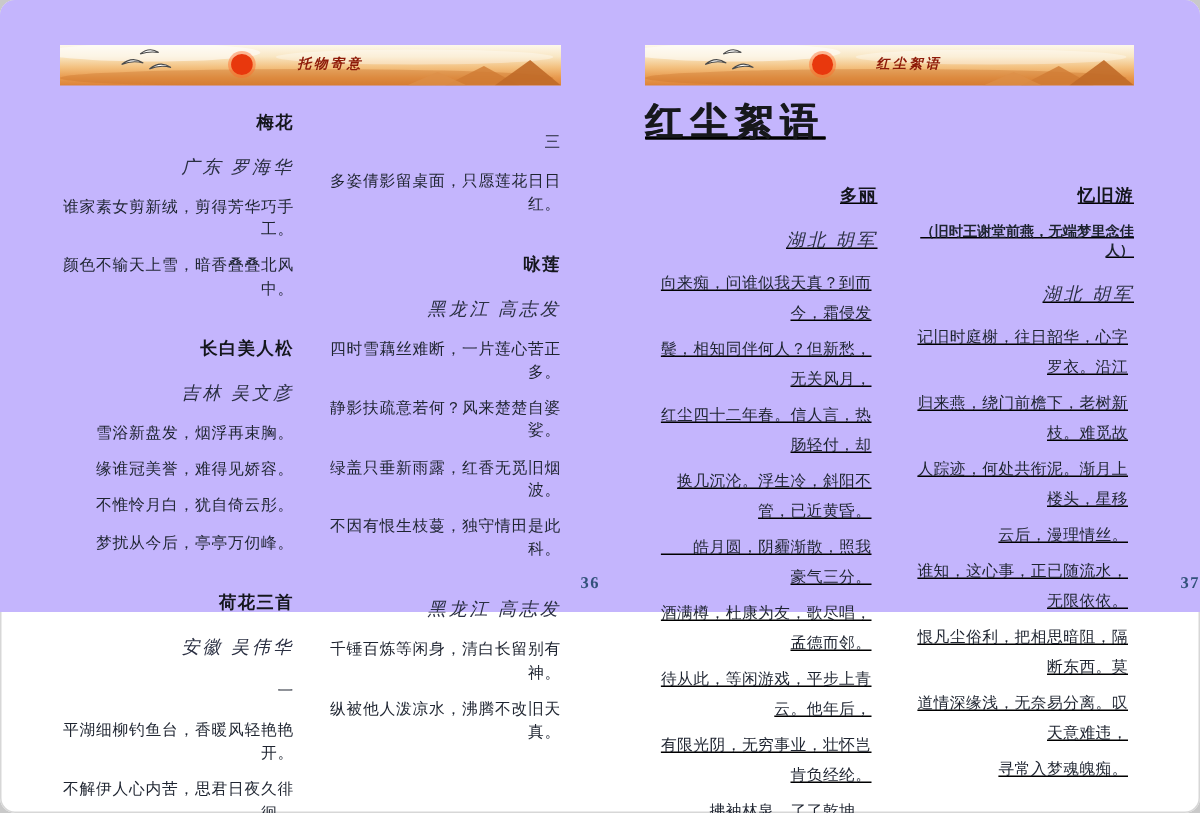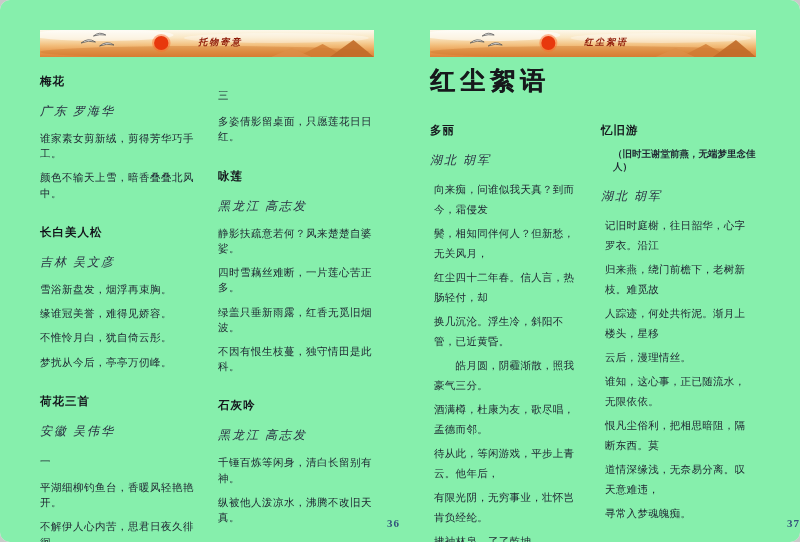--- a/index.html
+++ b/index.html
@@ -9,24 +9,24 @@
     font-family:"Liberation Serif","DejaVu Serif",serif;
     overflow:hidden;
   }
   .canvas{
     position:absolute;left:0;top:0;width:800px;height:542px;
     background:#ffffff;border-radius:10px;
     box-shadow:inset 0 0 0 1px #d7d7d7;
     overflow:hidden;
   }
   .spread{display:flex;width:800px;height:542px;}
-  .page{position:relative;width:400px;height:542px;background:#86efac;}
+  .page{position:relative;width:400px;height:408px;background:#c4b5fd;}
   .page-inner{position:absolute;top:30px;bottom:0;}
   .page-left .page-inner{left:40px;right:26px;}
-  .page-right .page-inner{left:30px;right:44px;}
+  .page-right .page-inner{left:30px;right:44px;text-decoration:underline;}
 
   
   .banner{
     position:relative;height:27px;width:100%;
     background:linear-gradient(180deg,#fdf8ec 0%,#f9e7c4 28%,#f3c180 55%,#e89a4e 80%,#dd8338 100%);
     overflow:hidden;
   }
   .banner svg{position:absolute;inset:0;width:100%;height:100%;}
   .banner-title{
     position:absolute;left:54%;top:50%;transform:translate(-50%,-58%);
@@ -40,21 +40,21 @@
     font-size:25px;font-weight:900;letter-spacing:5px;
     color:#17181c;
     font-family:"Liberation Serif","DejaVu Serif",serif;
     text-shadow:0.6px 0 0 #17181c;
   }
   .cols{display:flex;margin-top:14px;}
   .page-left .cols{gap:22px;margin-top:17px;}
   .page-right .cols{gap:16px;margin-top:8px;}
   .col{flex:1;min-width:0;color:var(--c_text,#1e2430);}
 
-  .poem{margin-top:24px;}
+  .poem{margin-top:24px;text-align:right;}
   .poem:first-child{margin-top:0;}
   .page-right .poem{margin-top:18px;}
   .poem-title{
     margin:0 0 10px 0;font-size:11.5px;font-weight:bold;color:#14161c;
     letter-spacing:1px;
   }
   .poem-subtitle{
     margin:0 0 8px 12px;font-size:9.5px;font-weight:bold;color:#1e2430;letter-spacing:0;
   }
   .poem-author{
@@ -124,27 +124,26 @@
               </div>
             </div>
           <div class="col">
               <div class="poem">
                 <p class="line stanza-marker">三</p>
                 <p class="line">多姿倩影留桌面，只愿莲花日日红。</p>
               </div>
               <div class="poem">
                 <h3 class="poem-title">咏莲</h3>
                 <div class="poem-author">黑龙江 高志发</div>
+                <p class="line">四时雪藕丝难断，一片莲心苦正多。</p>
                 <p class="line">静影扶疏意若何？风来楚楚自婆娑。</p>
-                <p class="line">四时雪藕丝难断，一片莲心苦正多。</p>
                 <p class="line">绿盖只垂新雨露，红香无觅旧烟波。</p>
                 <p class="line">不因有恨生枝蔓，独守情田是此科。</p>
               </div>
               <div class="poem">
-                <h3 class="poem-title">石灰吟</h3>
                 <div class="poem-author">黑龙江 高志发</div>
                 <p class="line">千锤百炼等闲身，清白长留别有神。</p>
                 <p class="line">纵被他人泼凉水，沸腾不改旧天真。</p>
               </div>
             </div>
         </div>
       </div>
       <div class="page-number">36</div>
     </div>
 

